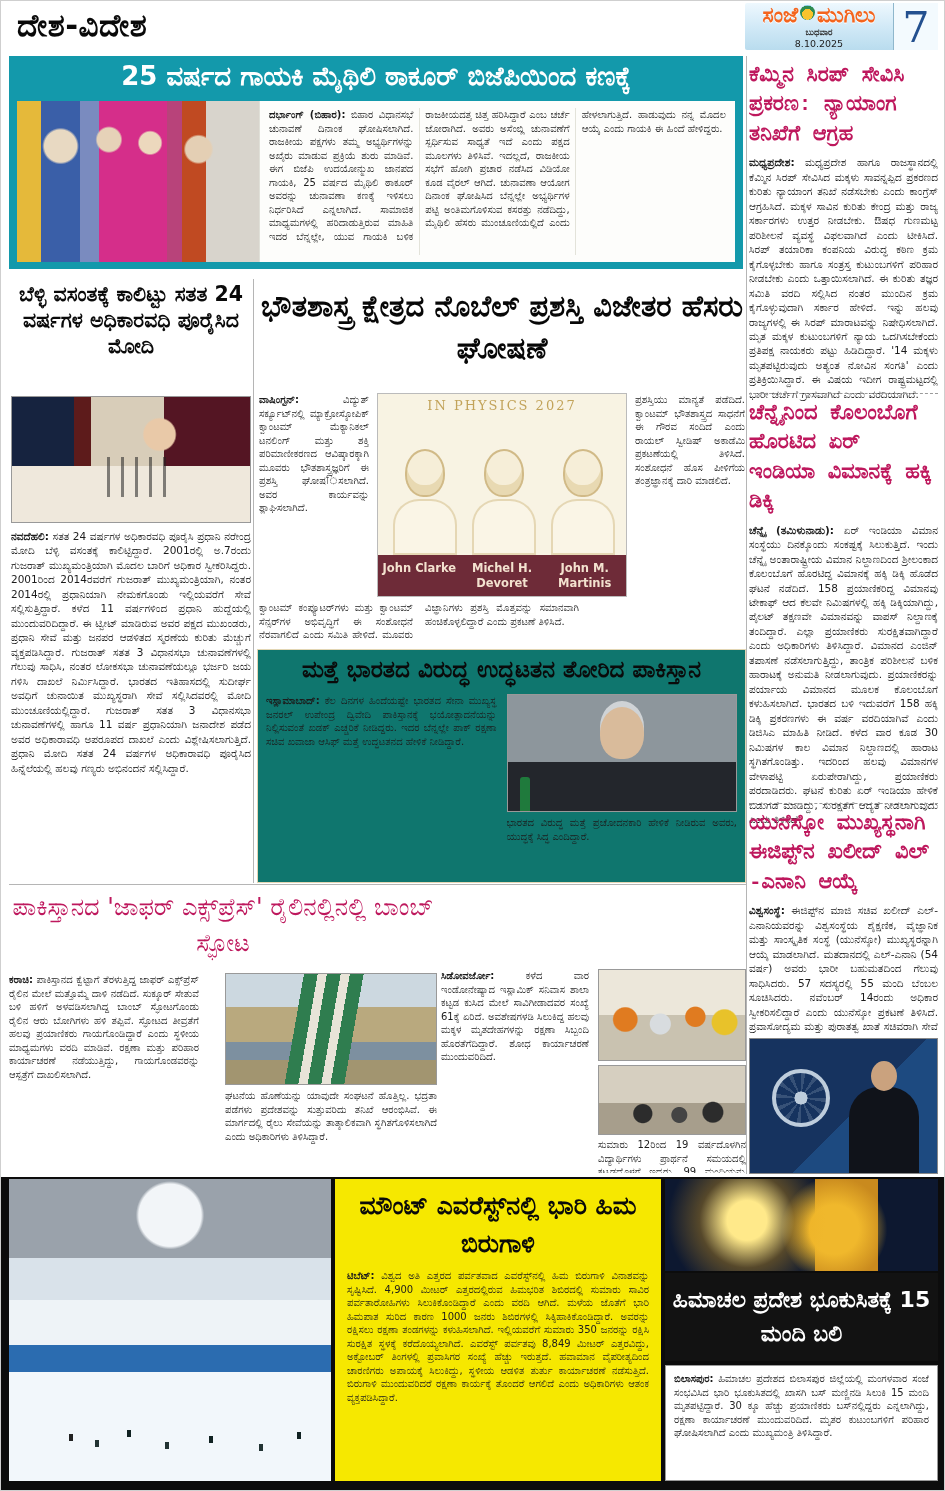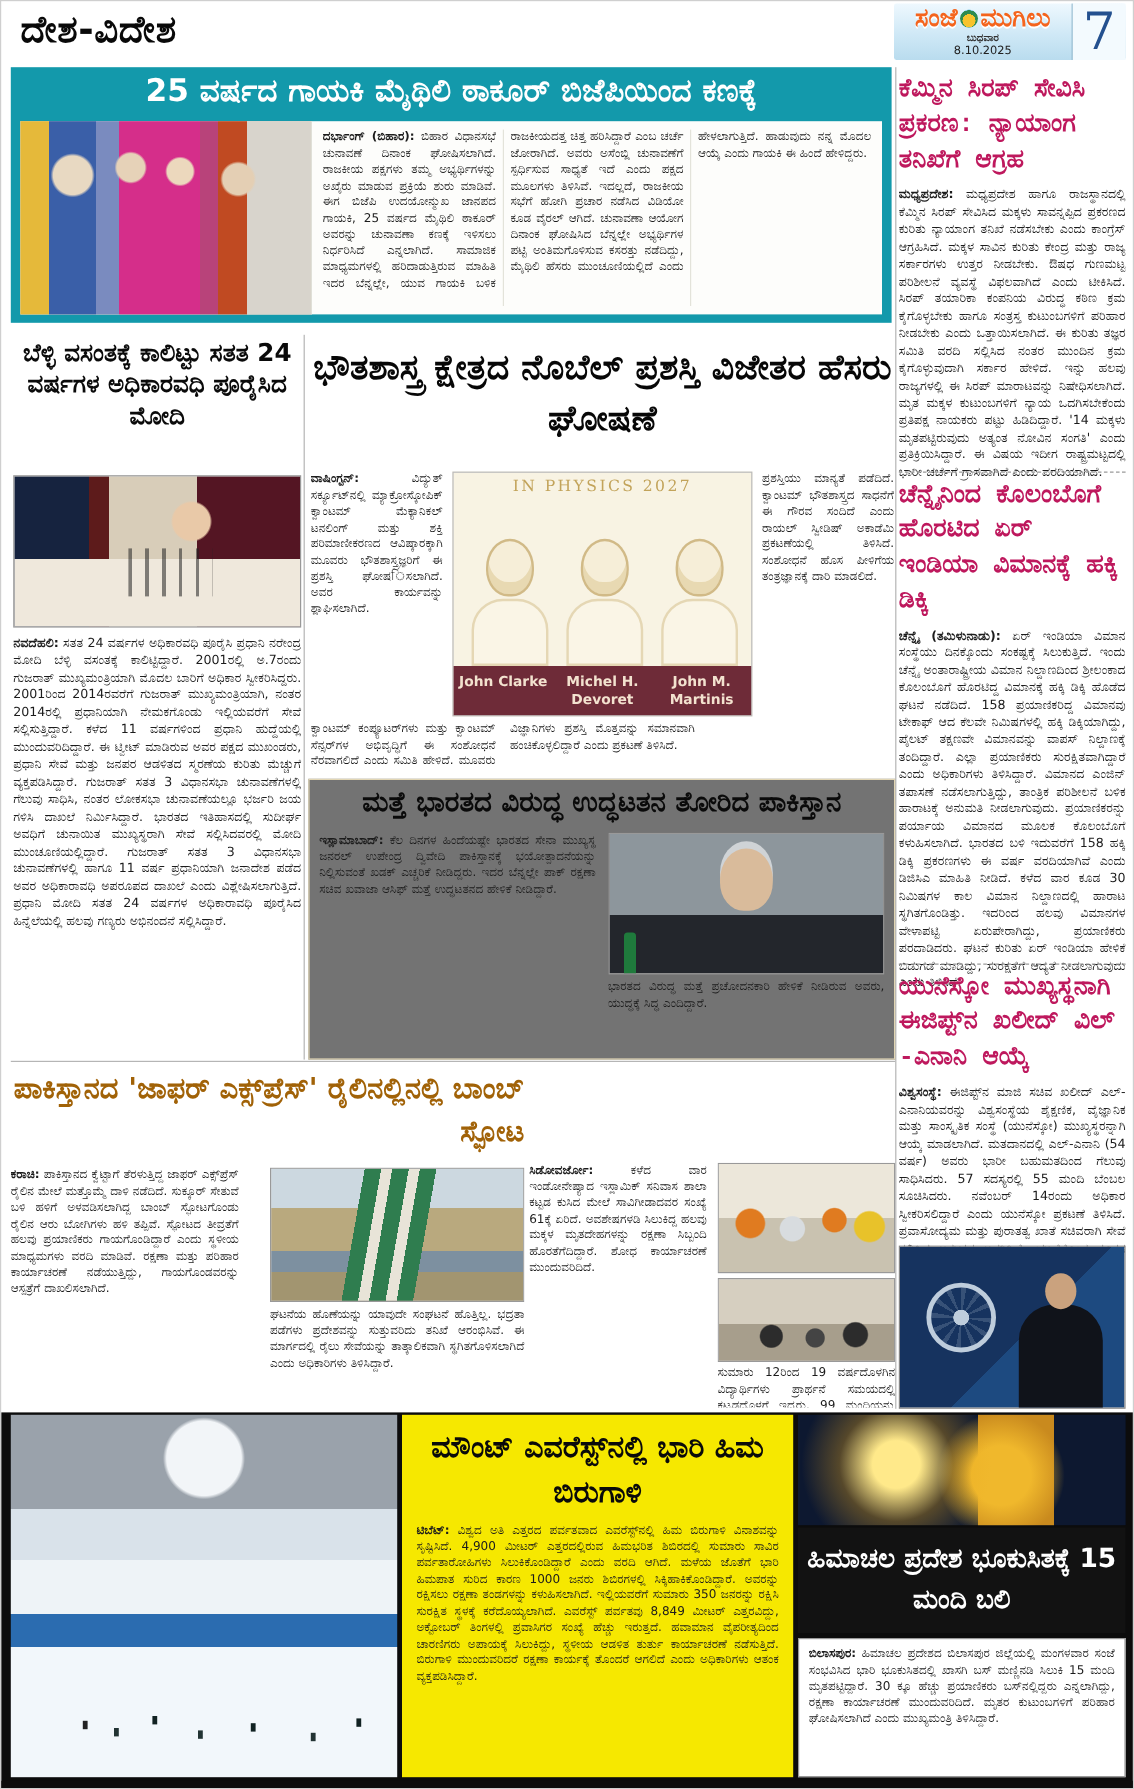--- a/index.html
+++ b/index.html
@@ -14,21 +14,21 @@
   .byline { font-weight:bold; }
   .bodytxt { font-size:10.5px; line-height:1.38; color:#1c1c1c; text-align:justify; }
   .smalltxt { font-size:10px; line-height:1.35; color:#1c1c1c; text-align:justify; }
 
   
   .section-title { left:16px; top:6px; font-size:31px; font-weight:bold; color:#090909; letter-spacing:0.5px; }
   .masthead { left:744px; top:2px; width:193px; height:47px;
     background:linear-gradient(180deg,#eef8fe 0%,#cfe8f6 55%,#b9dcee 100%);
     display:flex; align-items:stretch; border-radius:2px; }
   .mast-left { flex:1; display:flex; flex-direction:column; align-items:center; justify-content:center; border-right:1px solid #8fb7cc; }
-  .mast-title { display:flex; align-items:center; gap:2px; font-weight:bold; font-size:21px; color:#f4641d;
+  .mast-title { display:flex; align-items:flex-start; gap:2px; font-weight:bold; font-size:21px; color:#f4641d;
     text-shadow:0 1px 0 #fff; line-height:1; }
   .mast-logo { width:15px; height:15px; border-radius:50%; display:inline-block;
     background:radial-gradient(circle at 50% 62%,#f8c32c 0 45%,#2e8b4f 46% 72%,#7ec8e8 73% 100%); }
   .mast-sub { font-size:8.5px; font-weight:bold; color:#333; margin-top:1px; }
   .mast-date { font-size:9.5px; color:#222; }
   .mast-page { width:44px; display:flex; align-items:center; justify-content:center;
     font-family:"DejaVu Serif","Liberation Serif",serif; font-size:43px; color:#23508f; background:#f3fafe; }
 
   
   .teal-wrap { left:8px; top:55px; width:734px; height:213px; background:#1399ab; }
@@ -70,21 +70,21 @@
   .nobel-face { width:64px; height:110px; position:relative; }
   .nobel-face::before { content:""; position:absolute; left:14px; top:4px; width:36px; height:44px; border-radius:50% 50% 46% 46%;
     background:#f6eed8; border:2px solid #b9985299; box-shadow:inset 0 -10px 0 #e8d9b2; }
   .nobel-face::after { content:""; position:absolute; left:2px; bottom:0; width:60px; height:52px; border-radius:26px 26px 0 0;
     background:#faf5e6; border:2px solid #c5a96a66; }
   .nobel-names { background:#6e2b38; display:flex; }
   .nobel-name { flex:1; color:#f3e2cf; font-size:11.5px; font-weight:bold; text-align:center; line-height:1.25; padding:6px 2px; }
   .nobel-bottom { left:258px; top:600px; width:486px; height:44px; column-count:3; column-gap:12px; column-fill:auto; }
 
   
-  .pak-wrap { left:256px; top:648px; width:489px; height:234px; background:#737373; border:1px solid #e2d6b4; }
+  .pak-wrap { left:256px; top:648px; width:489px; height:234px; background:#0f766e; border:1px solid #e2d6b4; }
   .pak-head { font-size:23px; font-weight:bold; text-align:center; padding-top:6px; color:#0a0a0a; }
   .pak-grid { position:absolute; left:8px; top:44px; right:8px; bottom:6px; display:flex; gap:10px; }
   .pak-col { flex:1; }
   .photo-asif { width:100%; height:118px; border:1px solid #999; position:relative; background:linear-gradient(180deg,#8d969c 0 58%,#23262c 58% 100%); }
   .asif-head { position:absolute; left:50%; top:12px; transform:translateX(-50%); width:44px; height:52px; border-radius:50% 50% 45% 45%;
     background:#d9bb9b; box-shadow:0 -6px 0 0 #cfd3d6; }
   .asif-mic { position:absolute; left:12px; bottom:0; width:10px; height:34px; background:#1f7a3c; border-radius:3px 3px 0 0; }
 
   
   .rc { left:748px; width:189px; }
@@ -92,21 +92,21 @@
   .rc-sep { border-top:1px dashed #9a9a9a; }
   .photo-un { left:748px; top:1037px; width:189px; height:136px; border:1px solid #888; position:relative;
     background:linear-gradient(135deg,#16335f 0 55%, #1d4a80 55% 100%); }
   .un-emblem { position:absolute; left:22px; top:30px; width:58px; height:58px; border:4px solid #dce8f2; border-radius:50%;
     background:radial-gradient(circle,#dce8f2 0 18%, transparent 19%),
       repeating-conic-gradient(#dce8f233 0 10deg, transparent 10deg 30deg); opacity:.85; }
   .un-man { position:absolute; right:18px; bottom:0; width:70px; height:86px; border-radius:30px 30px 0 0; background:#10131a; }
   .un-man::before { content:""; position:absolute; left:22px; top:-26px; width:26px; height:30px; border-radius:50%; background:#caa27e; }
 
   
-  .jaffar-head { left:8px; top:888px; width:428px; font-size:24px; font-weight:bold; line-height:1.5; text-align:right; color:#a16207; }
+  .jaffar-head { left:8px; top:888px; width:428px; font-size:24px; font-weight:normal; line-height:1.5; text-align:center; color:#be185d; }
   .jaffar-grid { left:8px; top:972px; width:428px; height:200px; display:flex; gap:26px; }
   .jaffar-col1 { width:190px; }
   .photo-train { width:100%; height:112px; border:1px solid #999;
     background:
       linear-gradient(100deg, transparent 0 34%, #2f7d4f 34% 40%, #e8e4d8 40% 44%, #2f7d4f 44% 50%, #e8e4d8 50% 54%, #2f7d4f 54% 60%, transparent 60%),
       linear-gradient(180deg,#ccd8e0 0 30%, #b9a97e 30% 62%, #7d90a0 62% 78%, #a29570 78% 100%); }
 
   
   .indo-head { left:440px; top:888px; width:305px; font-size:20px; font-weight:bold; line-height:1.55; text-align:center; color:#0a0a0a; }
   .indo-grid { left:440px; top:968px; width:305px; height:204px; display:flex; gap:9px; }

